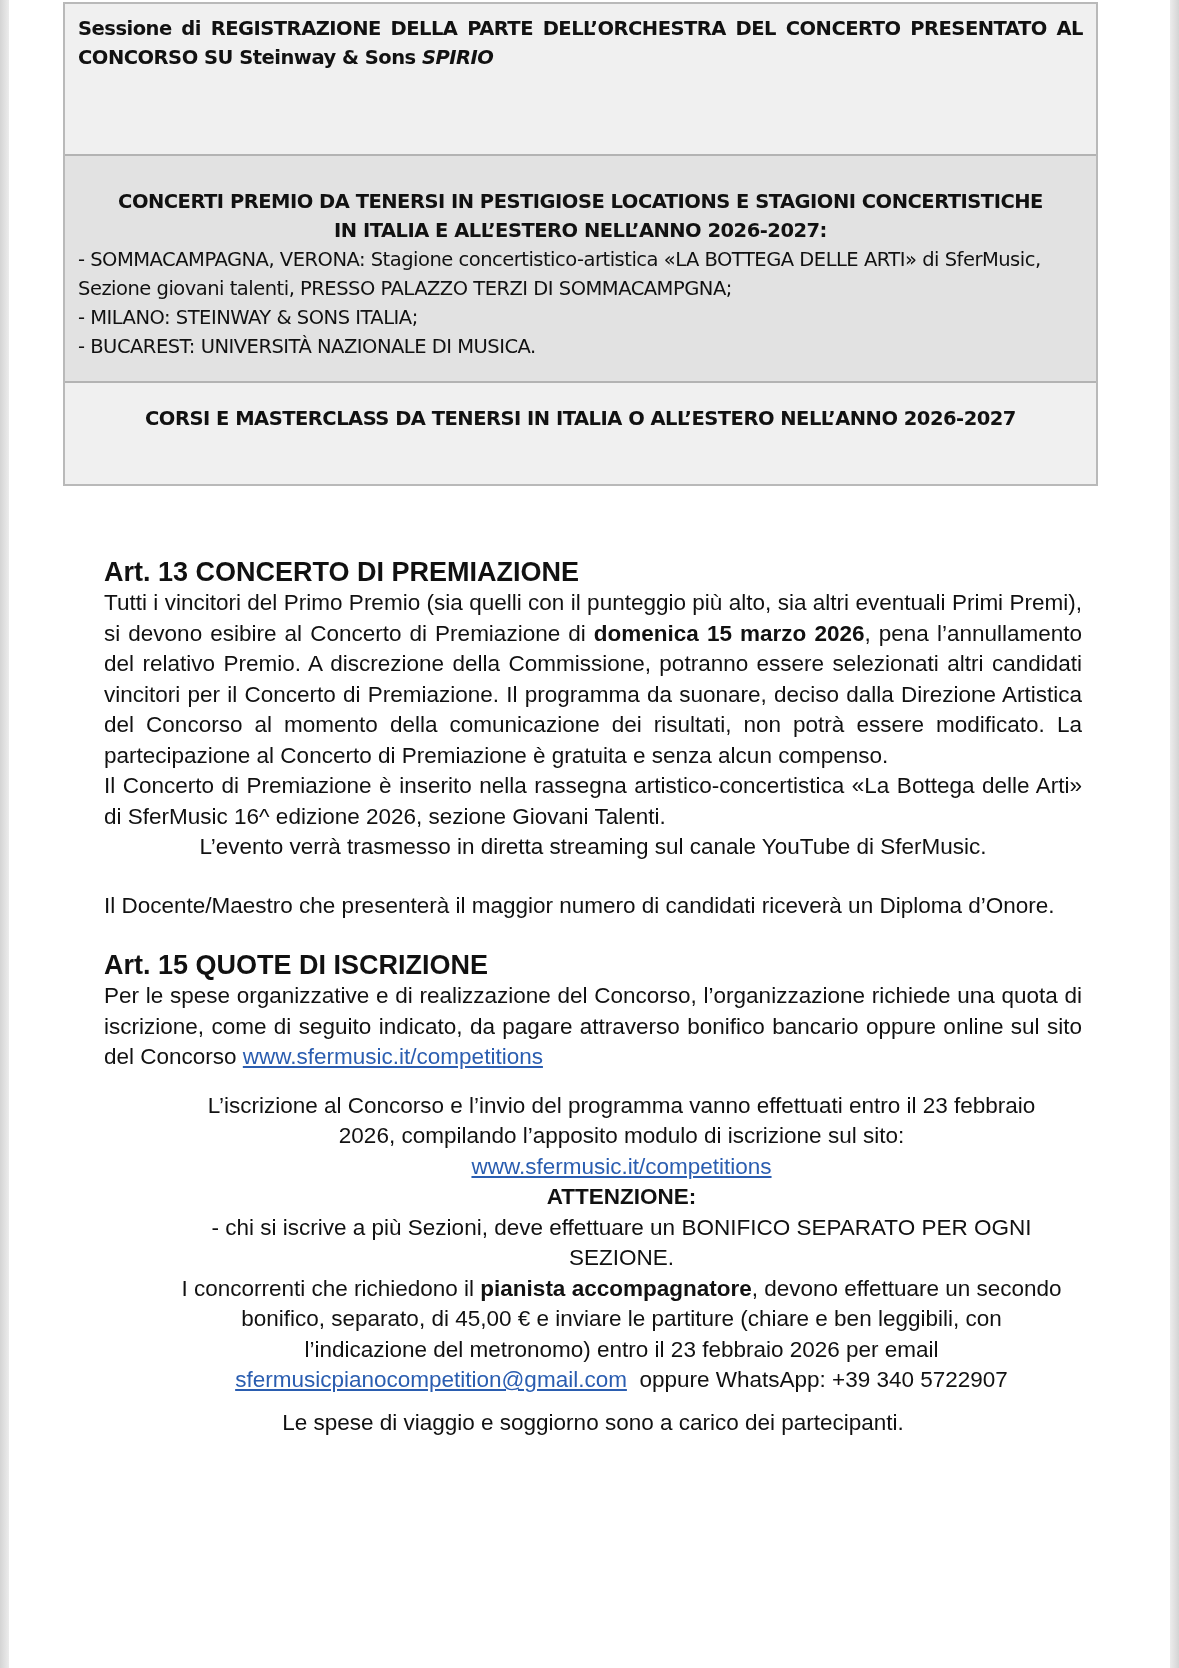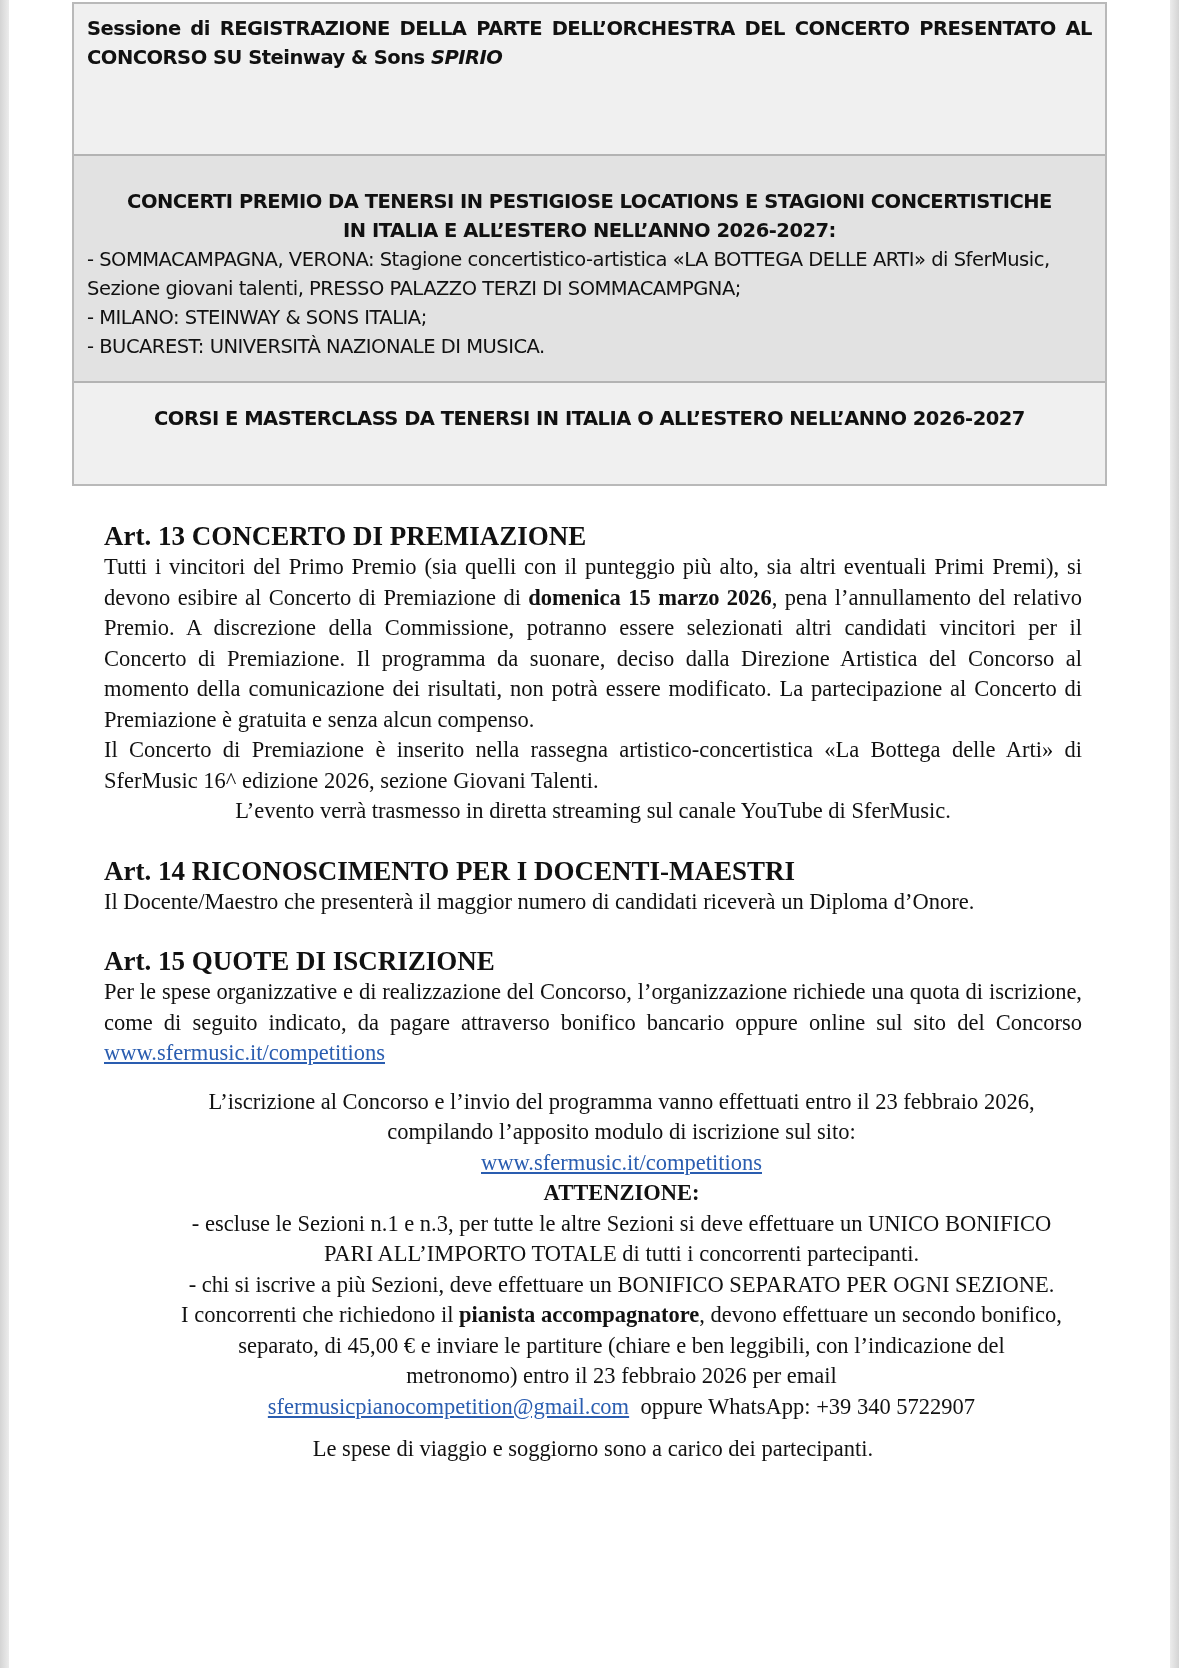--- a/index.html
+++ b/index.html
@@ -10,41 +10,41 @@
   }
   .edge-left, .edge-right {
     position: absolute; top: 0; bottom: 0; width: 9px;
     background: linear-gradient(to right, #d4d4d4, #ececec);
   }
   .edge-left { left: 0; }
   .edge-right { right: 0; background: linear-gradient(to left, #d4d4d4, #ececec); }
 
   
   .boxes {
-    position: absolute; left: 72px; top: 2px; width: 1031px;
+    position: absolute; left: 63px; top: 2px; width: 1031px;
     border: 2px solid #b9b9b9;
     font-family: "DejaVu Sans", sans-serif;
     font-weight: bold;
     color: #111;
   }
   .box { border-bottom: 2px solid #b3b3b3; }
   .box:last-child { border-bottom: none; }
   .box1 { background: #f0f0f0; height: 152px; padding: 10px 13px 0 13px; box-sizing: border-box; }
   .box2 { background: #e2e2e2; height: 227px; padding: 31px 13px 0 13px; box-sizing: border-box; }
   .box3 { background: #f0f0f0; height: 101px; padding: 21px 13px 0 13px; box-sizing: border-box; }
   .box p { margin: 0; font-size: 19.5px; line-height: 29px; letter-spacing: -0.5px; }
   .box1 p { text-align: justify; }
   .center { text-align: center; }
   .normal { font-weight: normal; }
   .italic { font-style: italic; }
 
   
   .doc {
-    position: absolute; left: 104px; top: 520px; width: 978px;
-    font-family: Liberation Serif, serif;
+    position: absolute; left: 104px; top: 556px; width: 978px;
+    font-family: Liberation Sans, sans-serif;
     color: #111;
     font-size: 22.5px; line-height: 30.5px;
   }
   .art-title {
     font-weight: bold; font-size: 27px; line-height: 32px; margin: 0;
   }
   .para { margin: 0; text-align: justify; }
   .para.left { text-align: center; }
   .gap { height: 28px; }
   .link { color: #2a5db0; text-decoration: underline; }
@@ -78,37 +78,35 @@
   <section>
     <h2 class="art-title">Art. 13 CONCERTO DI PREMIAZIONE</h2>
     <p class="para"><span>Tutti i vincitori del Primo Premio (sia quelli con il punteggio più alto, sia altri eventuali Primi Premi), si devono esibire al Concerto di Premiazione di </span><b>domenica 15 marzo 2026</b><span>, pena l’annullamento del relativo Premio. A discrezione della Commissione, potranno essere selezionati altri candidati vincitori per il Concerto di Premiazione. Il programma da suonare, deciso dalla Direzione Artistica del Concorso al momento della comunicazione dei risultati, non potrà essere modificato. La partecipazione al Concerto di Premiazione è gratuita e senza alcun compenso.</span></p>
     <p class="para">Il Concerto di Premiazione è inserito nella rassegna artistico-concertistica «La Bottega delle Arti» di SferMusic 16^ edizione 2026, sezione Giovani Talenti.</p>
     <p class="para left">L’evento verrà trasmesso in diretta streaming sul canale YouTube di SferMusic.</p>
   </section>
 
   <div class="gap"></div>
 
   <section>
-    <h2 class="art-title">Art. 14 RICONOSCIMENTO PER I DOCENTI-MAESTRI</h2>
     <p class="para">Il Docente/Maestro che presenterà il maggior numero di candidati riceverà un Diploma d’Onore.</p>
   </section>
 
   <div class="gap"></div>
 
   <section>
     <h2 class="art-title">Art. 15 QUOTE DI ISCRIZIONE</h2>
     <p class="para"><span>Per le spese organizzative e di realizzazione del Concorso, l’organizzazione richiede una quota di iscrizione, come di seguito indicato, da pagare attraverso bonifico bancario oppure online sul sito del Concorso </span><a class="link">www.sfermusic.it/competitions</a></p>
 
     <div style="height:18px"></div>
 
     <div class="indent">
       <p class="para left">L’iscrizione al Concorso e l’invio del programma vanno effettuati entro il 23 febbraio 2026, compilando l’apposito modulo di iscrizione sul sito:</p>
       <p class="para left"><a class="link">www.sfermusic.it/competitions</a></p>
       <p class="para left"><b>ATTENZIONE:</b></p>
-      <p class="para left">- escluse le Sezioni n.1 e n.3, per tutte le altre Sezioni si deve effettuare un UNICO BONIFICO PARI ALL’IMPORTO TOTALE di tutti i concorrenti partecipanti.</p>
       <p class="para left">- chi si iscrive a più Sezioni, deve effettuare un BONIFICO SEPARATO PER OGNI SEZIONE.</p>
       <p class="para left"><span>I concorrenti che richiedono il </span><b>pianista accompagnatore</b><span>, devono effettuare un secondo bonifico, separato, di 45,00 € e inviare le partiture (chiare e ben leggibili, con l’indicazione del metronomo) entro il 23 febbraio 2026 per email</span></p>
       <p class="para left"><a class="link">sfermusicpianocompetition@gmail.com</a><span style="white-space:pre">  oppure WhatsApp: +39 340 5722907</span></p>
     </div>
 
     <div style="height:12px"></div>
     <p class="para left">Le spese di viaggio e soggiorno sono a carico dei partecipanti.</p>
   </section>
 </div>
 

